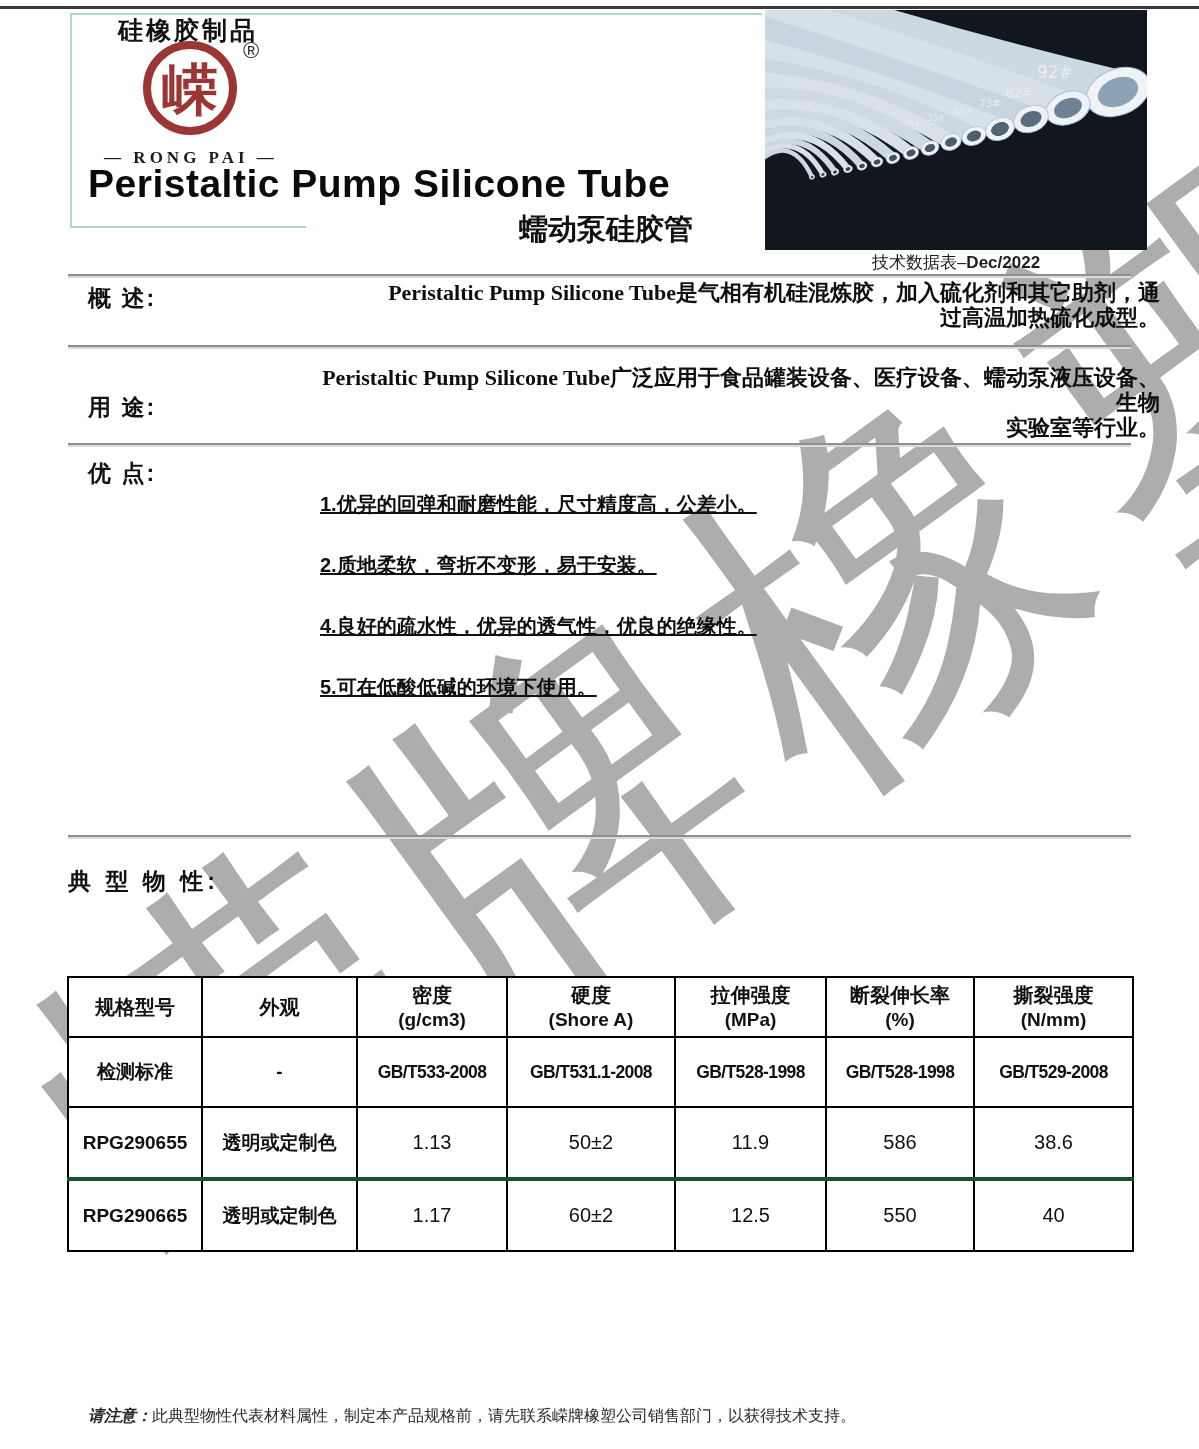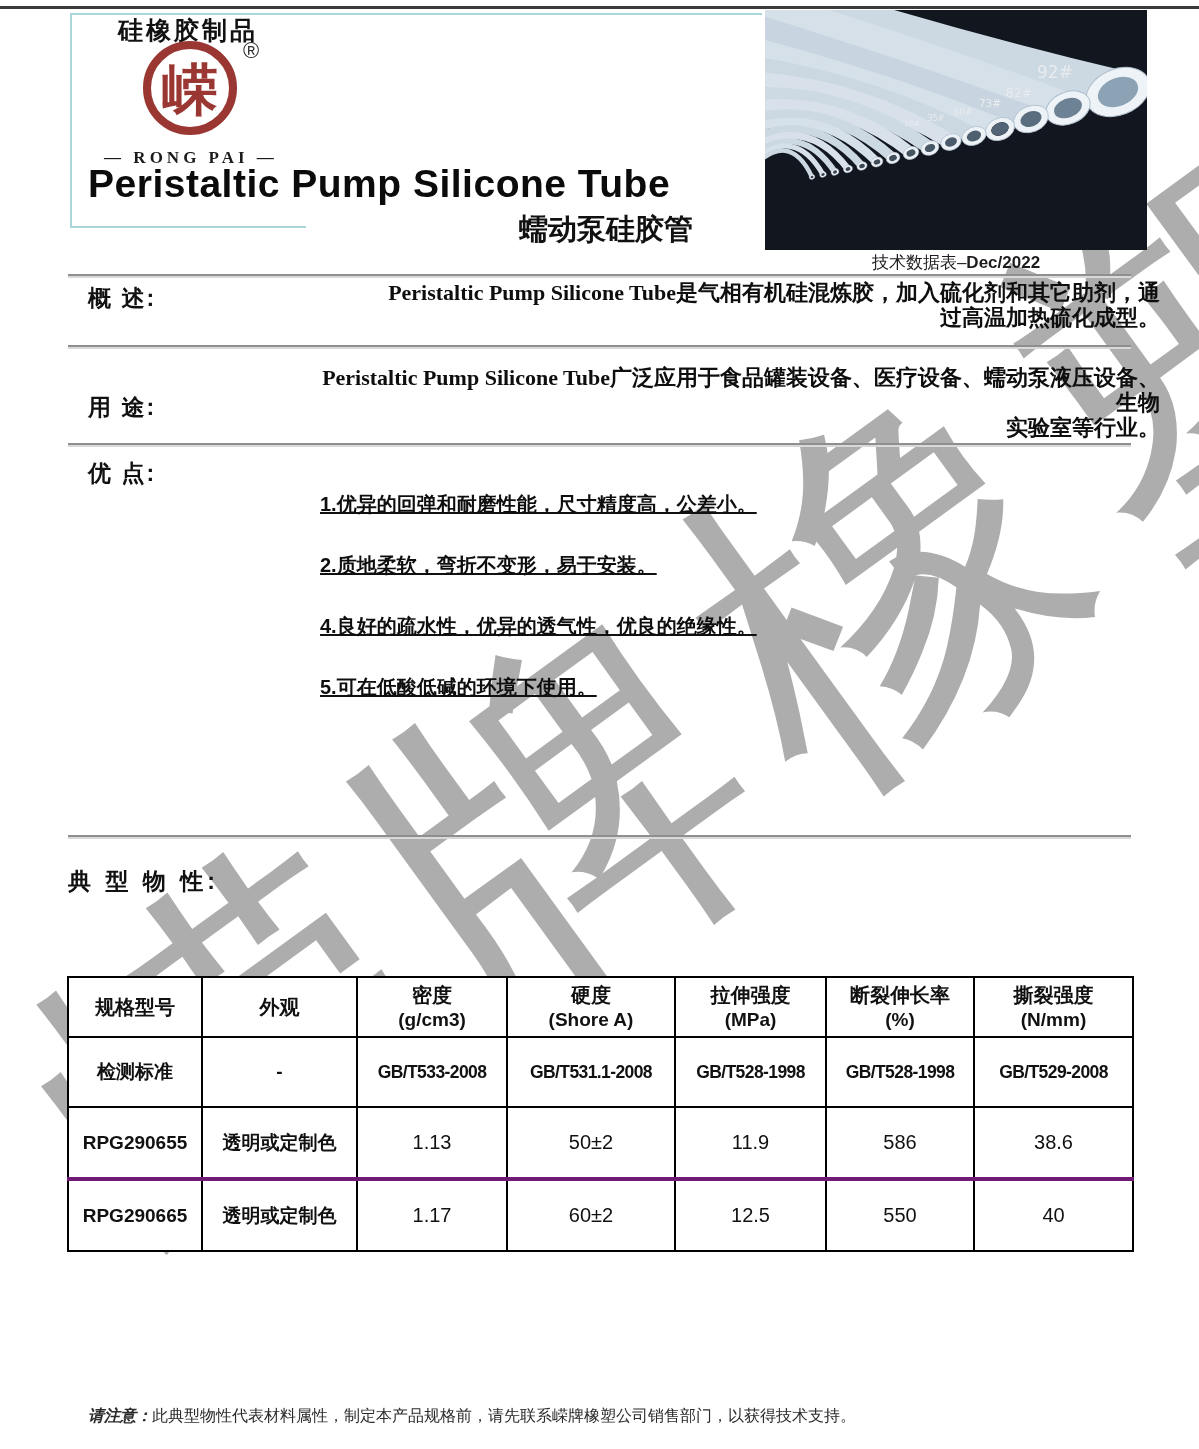--- a/index.html
+++ b/index.html
@@ -49,21 +49,21 @@
   .props-table{position:absolute;left:67px;top:960px;z-index:3;border-collapse:collapse;
                table-layout:fixed;width:1065px;background:#ffffff;margin-top:16px;}
   .props-table td{border:2px solid #000;text-align:center;vertical-align:middle;
                   padding:0 2px;overflow:hidden;}
   .props-table tr.hdr td{height:58px;font-weight:700;font-size:20px;line-height:1.25;}
   .props-table tr.hdr .unit{font-size:19px;}
   .props-table tr.std td{height:68px;font-size:17.5px;font-weight:700;letter-spacing:-0.6px;white-space:nowrap;}
   .props-table tr.std td.model{font-size:19px;letter-spacing:0;}
   .props-table tr.data td{height:69px;font-size:20px;font-weight:500;}
   .props-table tr.data td.model,.props-table tr.data td.look{font-size:19px;font-weight:600;}
-  .props-table tr.thick td{border-top:4px solid #701a75;}
+  .props-table tr.thick td{border-top:4px solid #14532d;}
   
   .footer-note{position:absolute;left:88px;top:1406px;font-size:16px;color:#2b2b2b;z-index:3;white-space:nowrap;}
   .footer-note .prefix{font-family:"Liberation Serif",serif;font-weight:700;font-style:italic;}
 </style>
 </head>
 <body>
 
 <div class="page">
 
   <div class="watermark">嵘牌橡塑</div>

